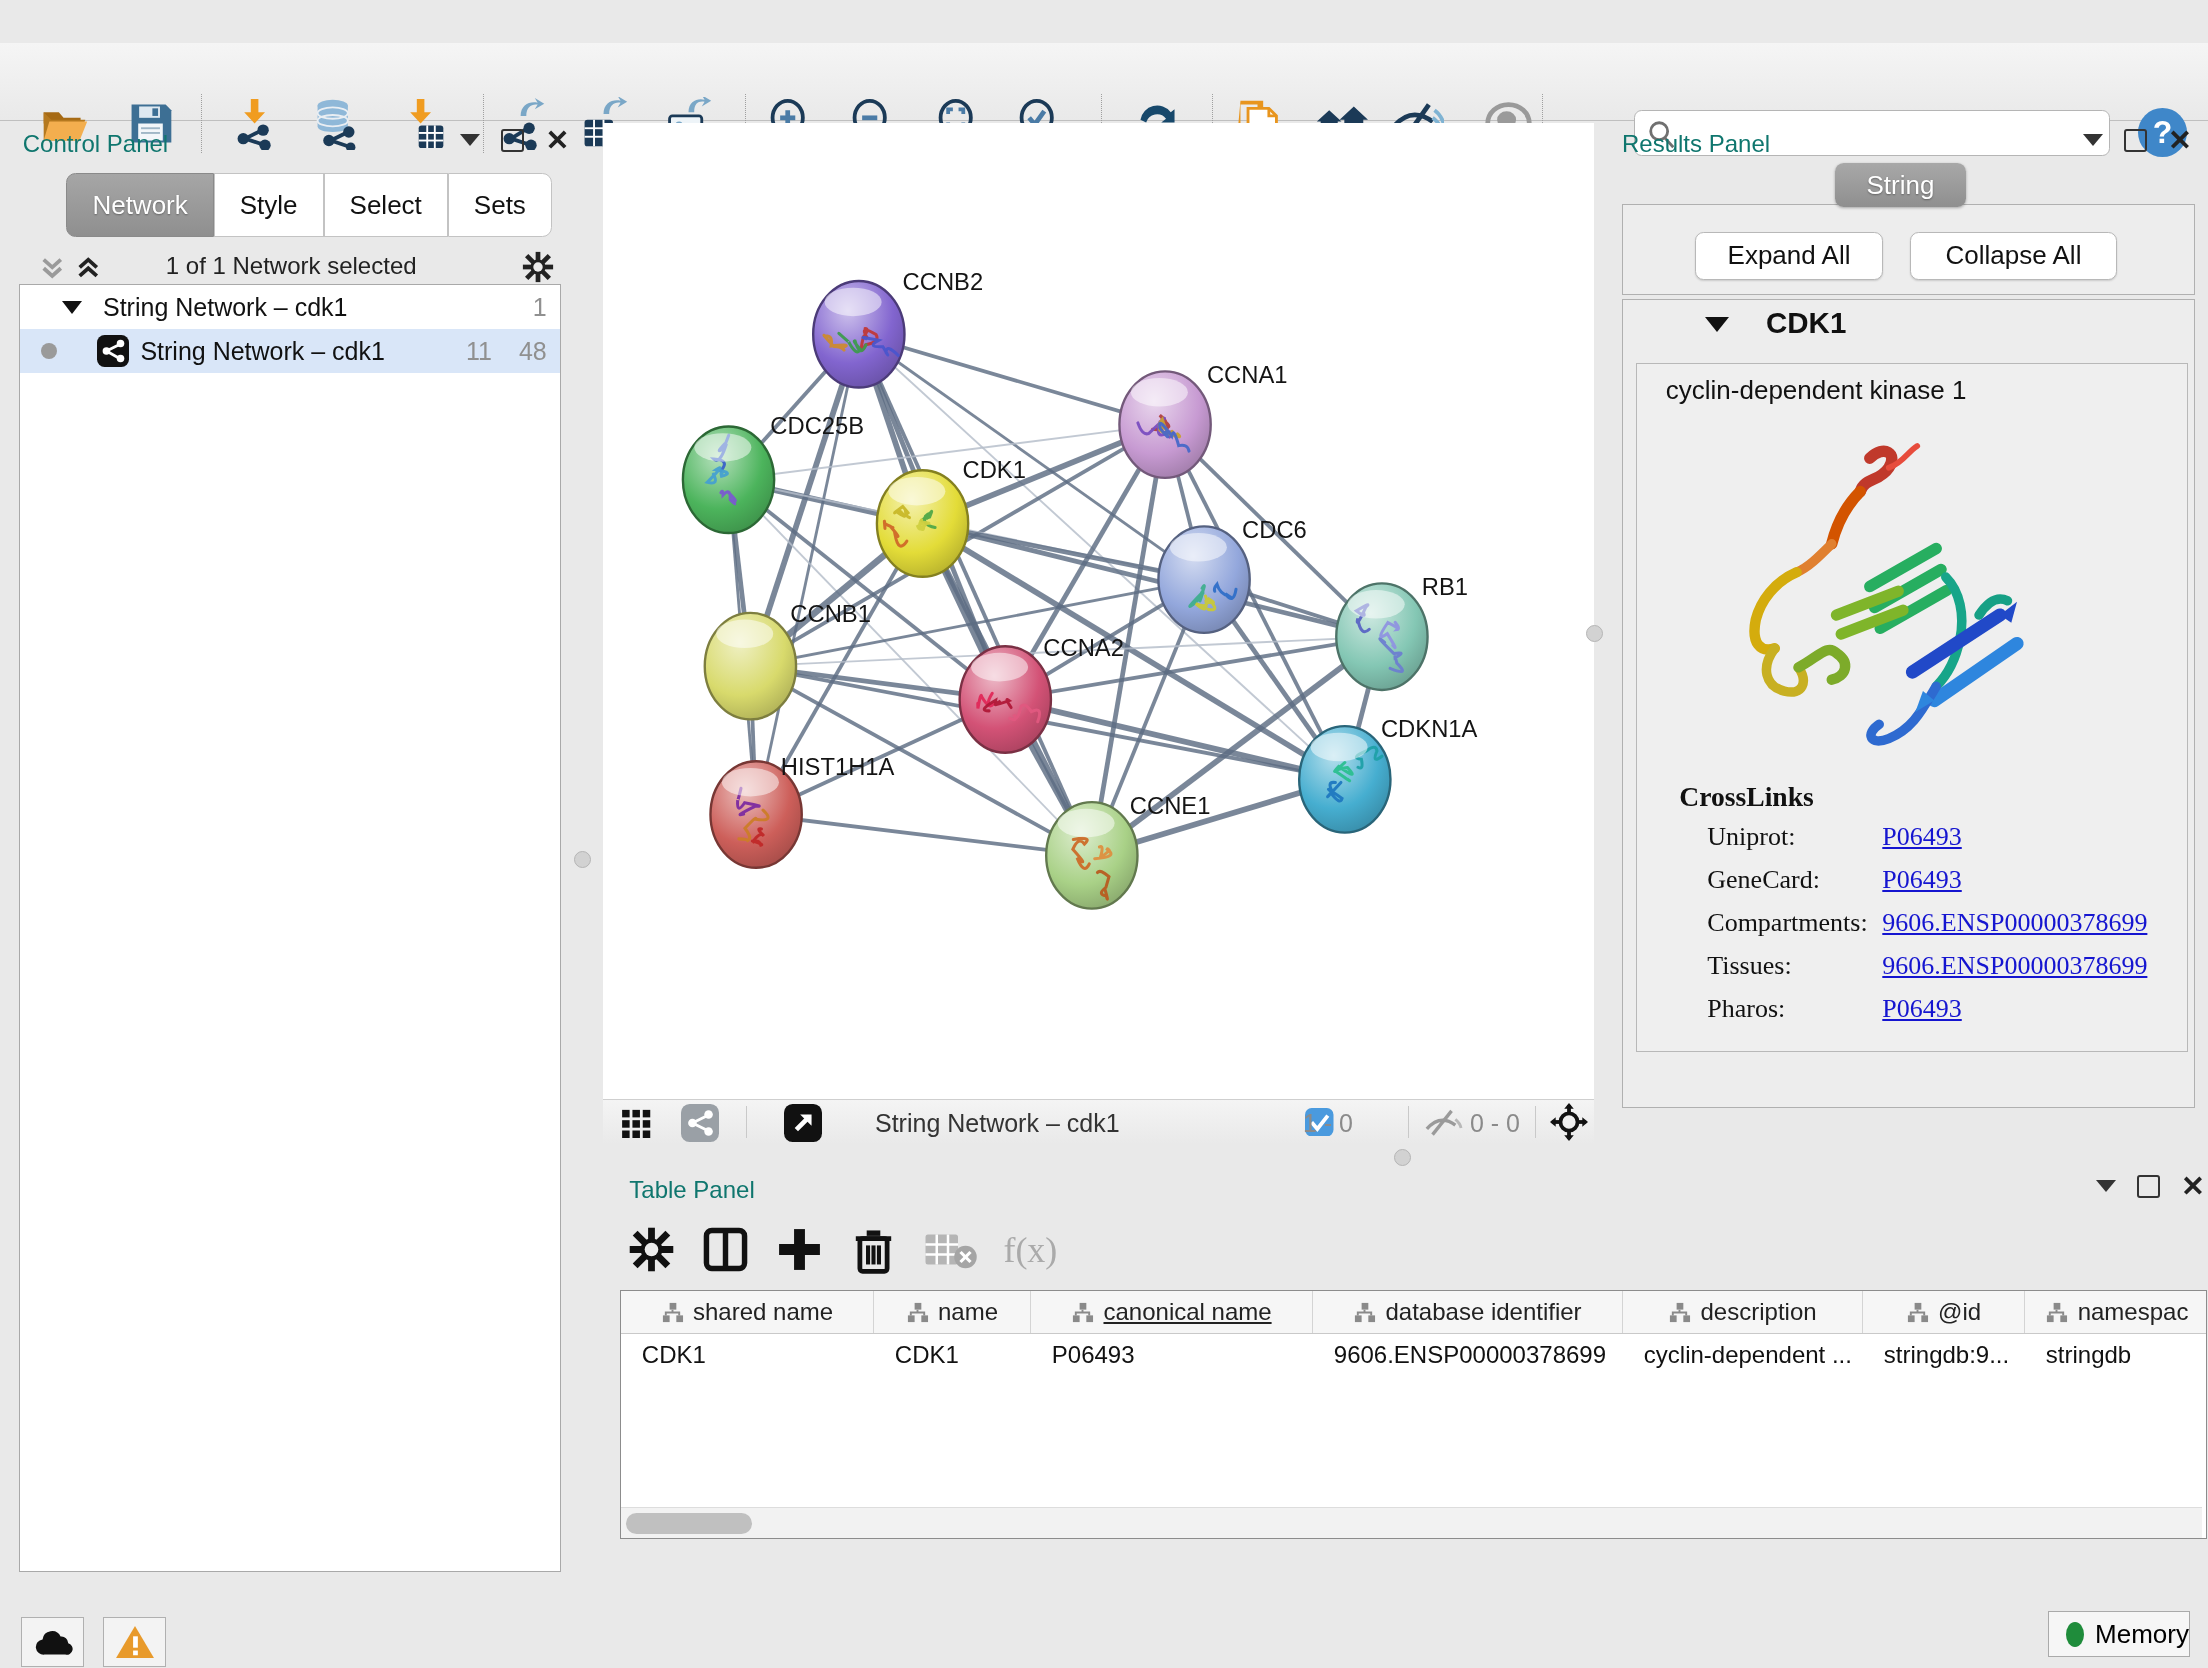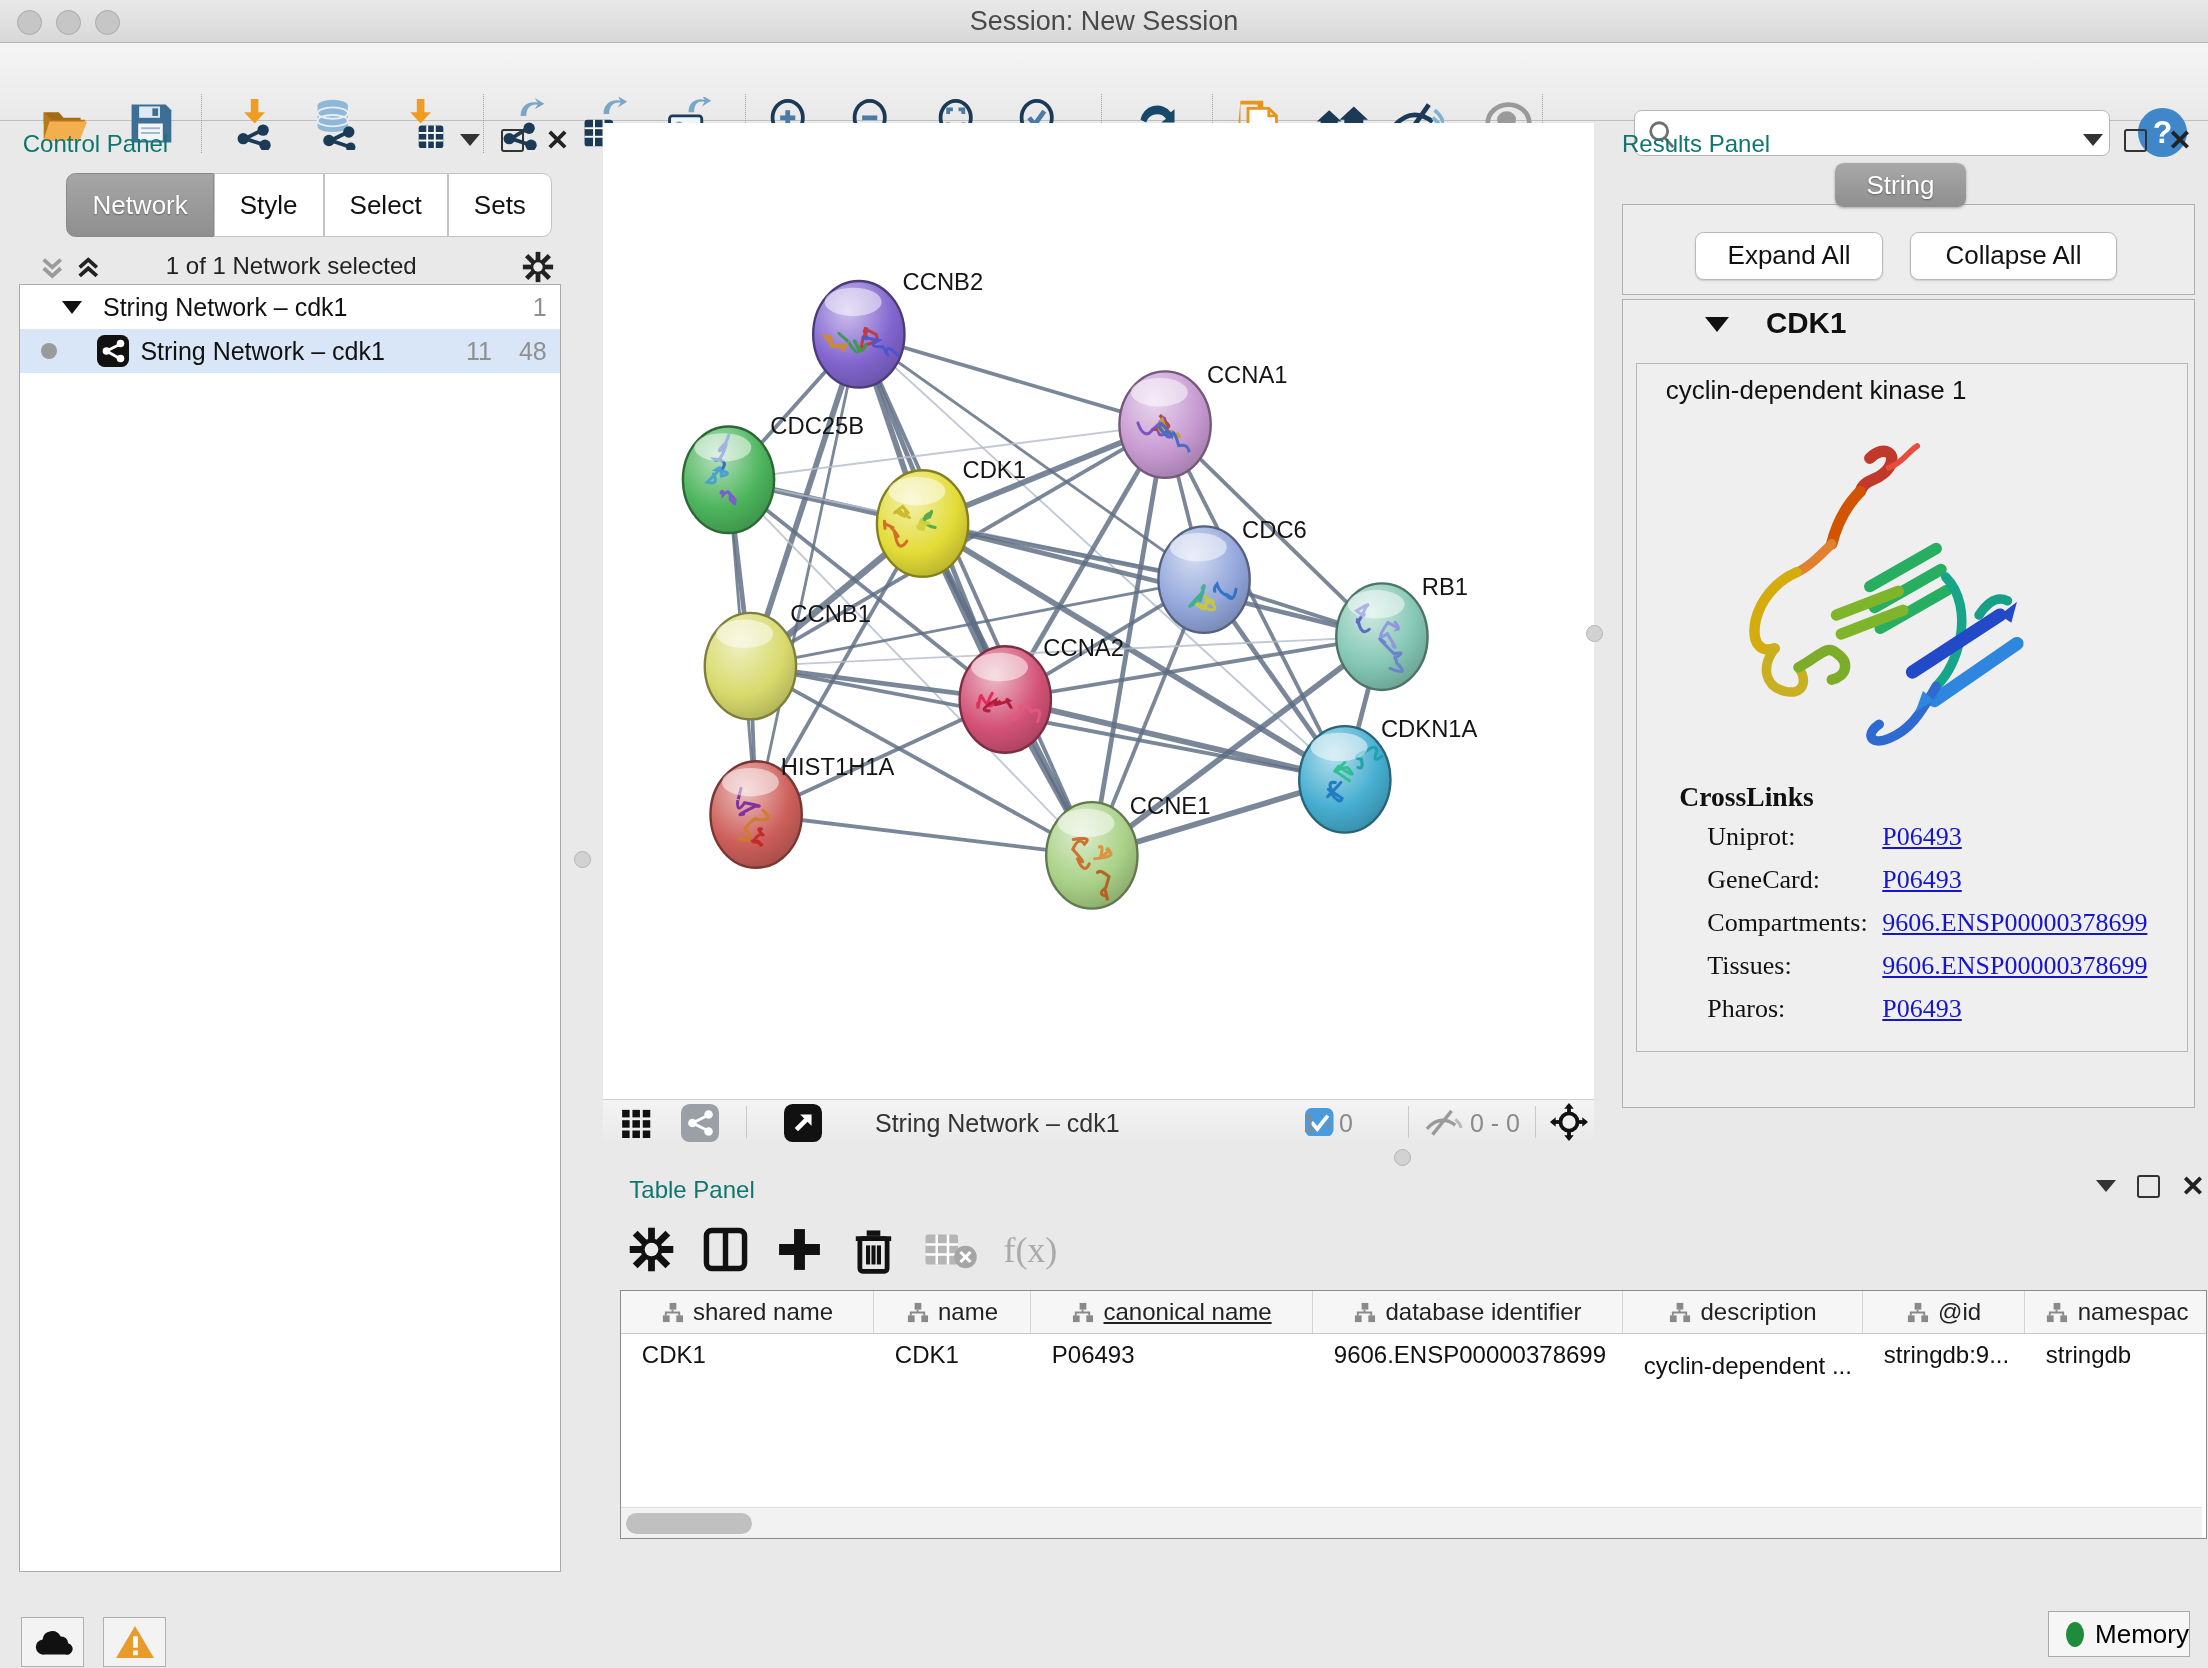--- a/index.html
+++ b/index.html
@@ -90,26 +90,20 @@
   .membtn{position:absolute;left:2048px;top:1611px;width:142px;height:46px;background:#f6f6f6;border:1.9px solid #aaa;
     display:flex;align-items:center;gap:11.4px;padding-left:17px;box-sizing:border-box;font-size:26px;cursor:pointer;}
   .memdot{width:25px;height:25px;border-radius:50%;background:#1f8c3b;}
   svg{display:block;}
 </style>
 </head>
 <body>
 
 <div class="app">
 
-  <div class="titlebar">
-    <div class="tl" style="left:17px"></div>
-    <div class="tl" style="left:56px"></div>
-    <div class="tl" style="left:95px"></div>
-    <div class="wintitle">Session: New Session</div>
-  </div>
 
   <div class="toolbar">
     <div class="tbi" style="left:38px">
       <svg width="53" height="53" viewBox="0 0 56 56">
           <path d="M6 16 h16 l5 6 h18 v6 H6z" fill="#a66a14"></path>
           <path d="M6 16 v30 h36 l8-22 H14z" fill="#b5791f"></path>
           <path d="M12 26 h40 l-8 20 H6z" fill="#f3ae4e"></path>
         </svg>
     </div>
     <div class="tbi" style="left:124px">
@@ -795,21 +789,21 @@
               <path d="M12 9 v4 M5 15 v-3 h14 v3" stroke="#8a8a8a" stroke-width="2" fill="none"></path>
             </svg>
             <span>namespac</span>
           </div>
         </div>
       <div class="trow" id="trow0">
           <div class="td" style="width: 253px;">CDK1</div>
           <div class="td" style="width: 157px;">CDK1</div>
           <div class="td" style="width: 282px;">P06493</div>
           <div class="td" style="width: 310px;">9606.ENSP00000378699</div>
-          <div class="td" style="width: 240px; margin-top: 11px;">cyclin-dependent ...</div>
+          <div class="td" style="width: 240px;">cyclin-dependent ...</div>
           <div class="td" style="width: 162px;">stringdb:9...</div>
           <div class="td" style="width: 185px;">stringdb</div>
         </div>
       <div class="hscroll">
         <div class="hthumb"></div>
       </div>
     </div>
   </div>
 
   <div class="statusbtn" style="left:21px;top:1617px">

